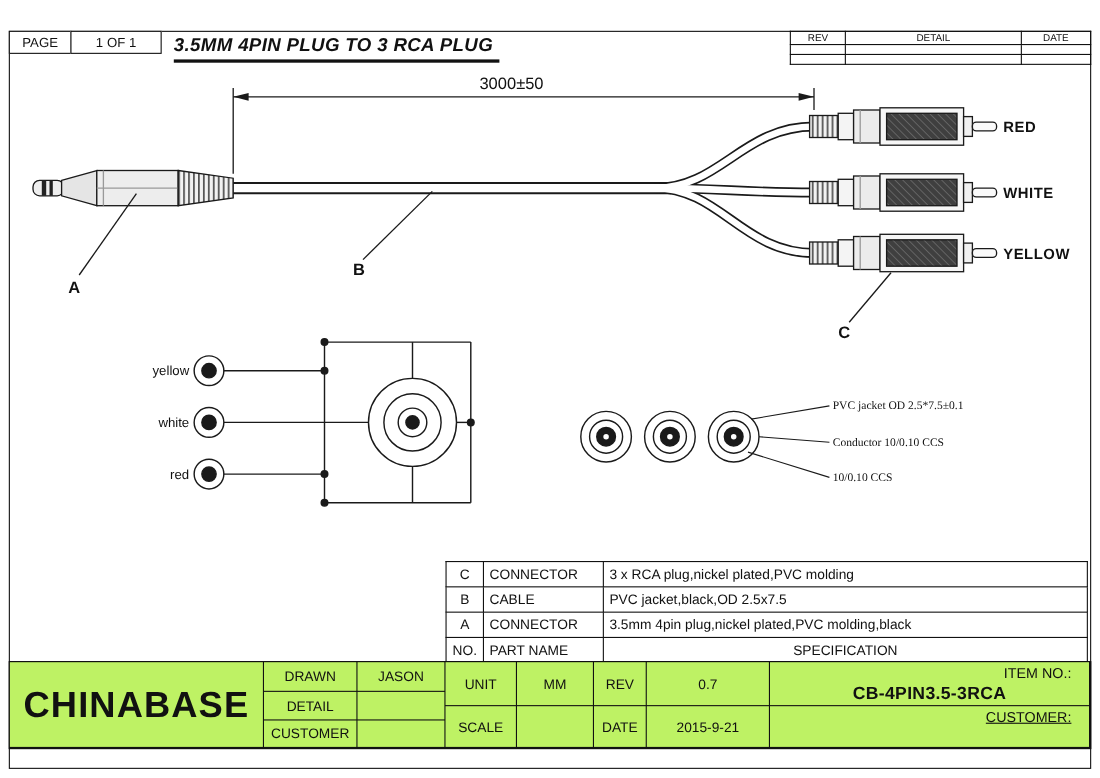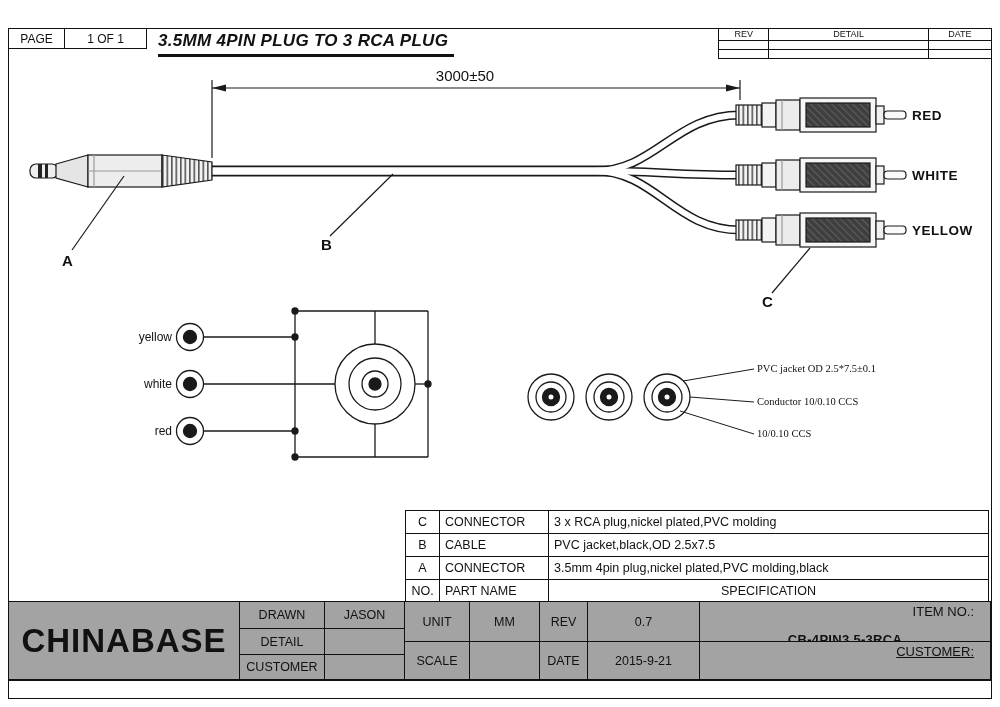--- a/index.html
+++ b/index.html
@@ -21,34 +21,34 @@
   .spec-table td{border:1.3px solid #111;font-size:12.5px;padding:0 5px;white-space:nowrap;}
   .spec-table .c-no{text-align:center;width:33px;padding:0;}
   .spec-table .c-part{width:98px;}
   .spec-table .c-spec{width:429px;}
   .spec-table .foot-spec{text-align:center;}
   
   .tblock{left:8px;top:601px;width:984px;height:80px;border:1.5px solid #111;
           background:#111;display:grid;gap:1px;z-index:3;
           grid-template-columns:230px 84px 79px 64px 69px 47px 111px 290px;
           grid-template-rows:26px 12px 12px 24px;}
-  .cell{background:#a3a3a3;display:flex;align-items:center;justify-content:center;
+  .cell{background:#bef264;display:flex;align-items:center;justify-content:center;
         font-size:12.5px;overflow:hidden;}
   .company{grid-column:1;grid-row:1/5;font-size:33px;font-weight:bold;letter-spacing:1px;}
   .drawn-l{grid-column:2;grid-row:1;} .drawn-v{grid-column:3;grid-row:1;}
   .checked-l{grid-column:2;grid-row:2/4;} .checked-v{grid-column:3;grid-row:2/4;}
   .approved-l{grid-column:2;grid-row:4;} .approved-v{grid-column:3;grid-row:4;}
   .unit-l{grid-column:4;grid-row:1/3;} .unit-v{grid-column:5;grid-row:1/3;}
   .rev-l{grid-column:6;grid-row:1/3;} .rev-v{grid-column:7;grid-row:1/3;}
   .scale-l{grid-column:4;grid-row:3/5;} .scale-v{grid-column:5;grid-row:3/5;}
   .date-l{grid-column:6;grid-row:3/5;} .date-v{grid-column:7;grid-row:3/5;}
   .item{grid-column:8;grid-row:1/3;display:block;}
   .customer{grid-column:8;grid-row:3/5;display:block;text-decoration:underline;}
   .mini-label{font-size:13px;text-align:right;padding:2px 16px 0 4px;}
-  .item-value{font-size:13px;font-weight:bold;text-align:center;margin-top:13px;letter-spacing:.3px;}
+  .item-value{font-size:16px;font-weight:bold;text-align:center;margin-top:3px;letter-spacing:.3px;}
   
   .t-dim{font-size:15px;}
   .t-callout{font-size:15px;font-weight:bold;}
   .t-rca{font-size:13.5px;font-weight:bold;letter-spacing:.5px;}
   .t-pin{font-size:12px;}
   .t-ann{font-size:10.5px;font-family:"Liberation Serif",serif;}
   svg text{fill:#111;font-family:"Liberation Sans",sans-serif;}
 </style>
 </head>
 <body>

